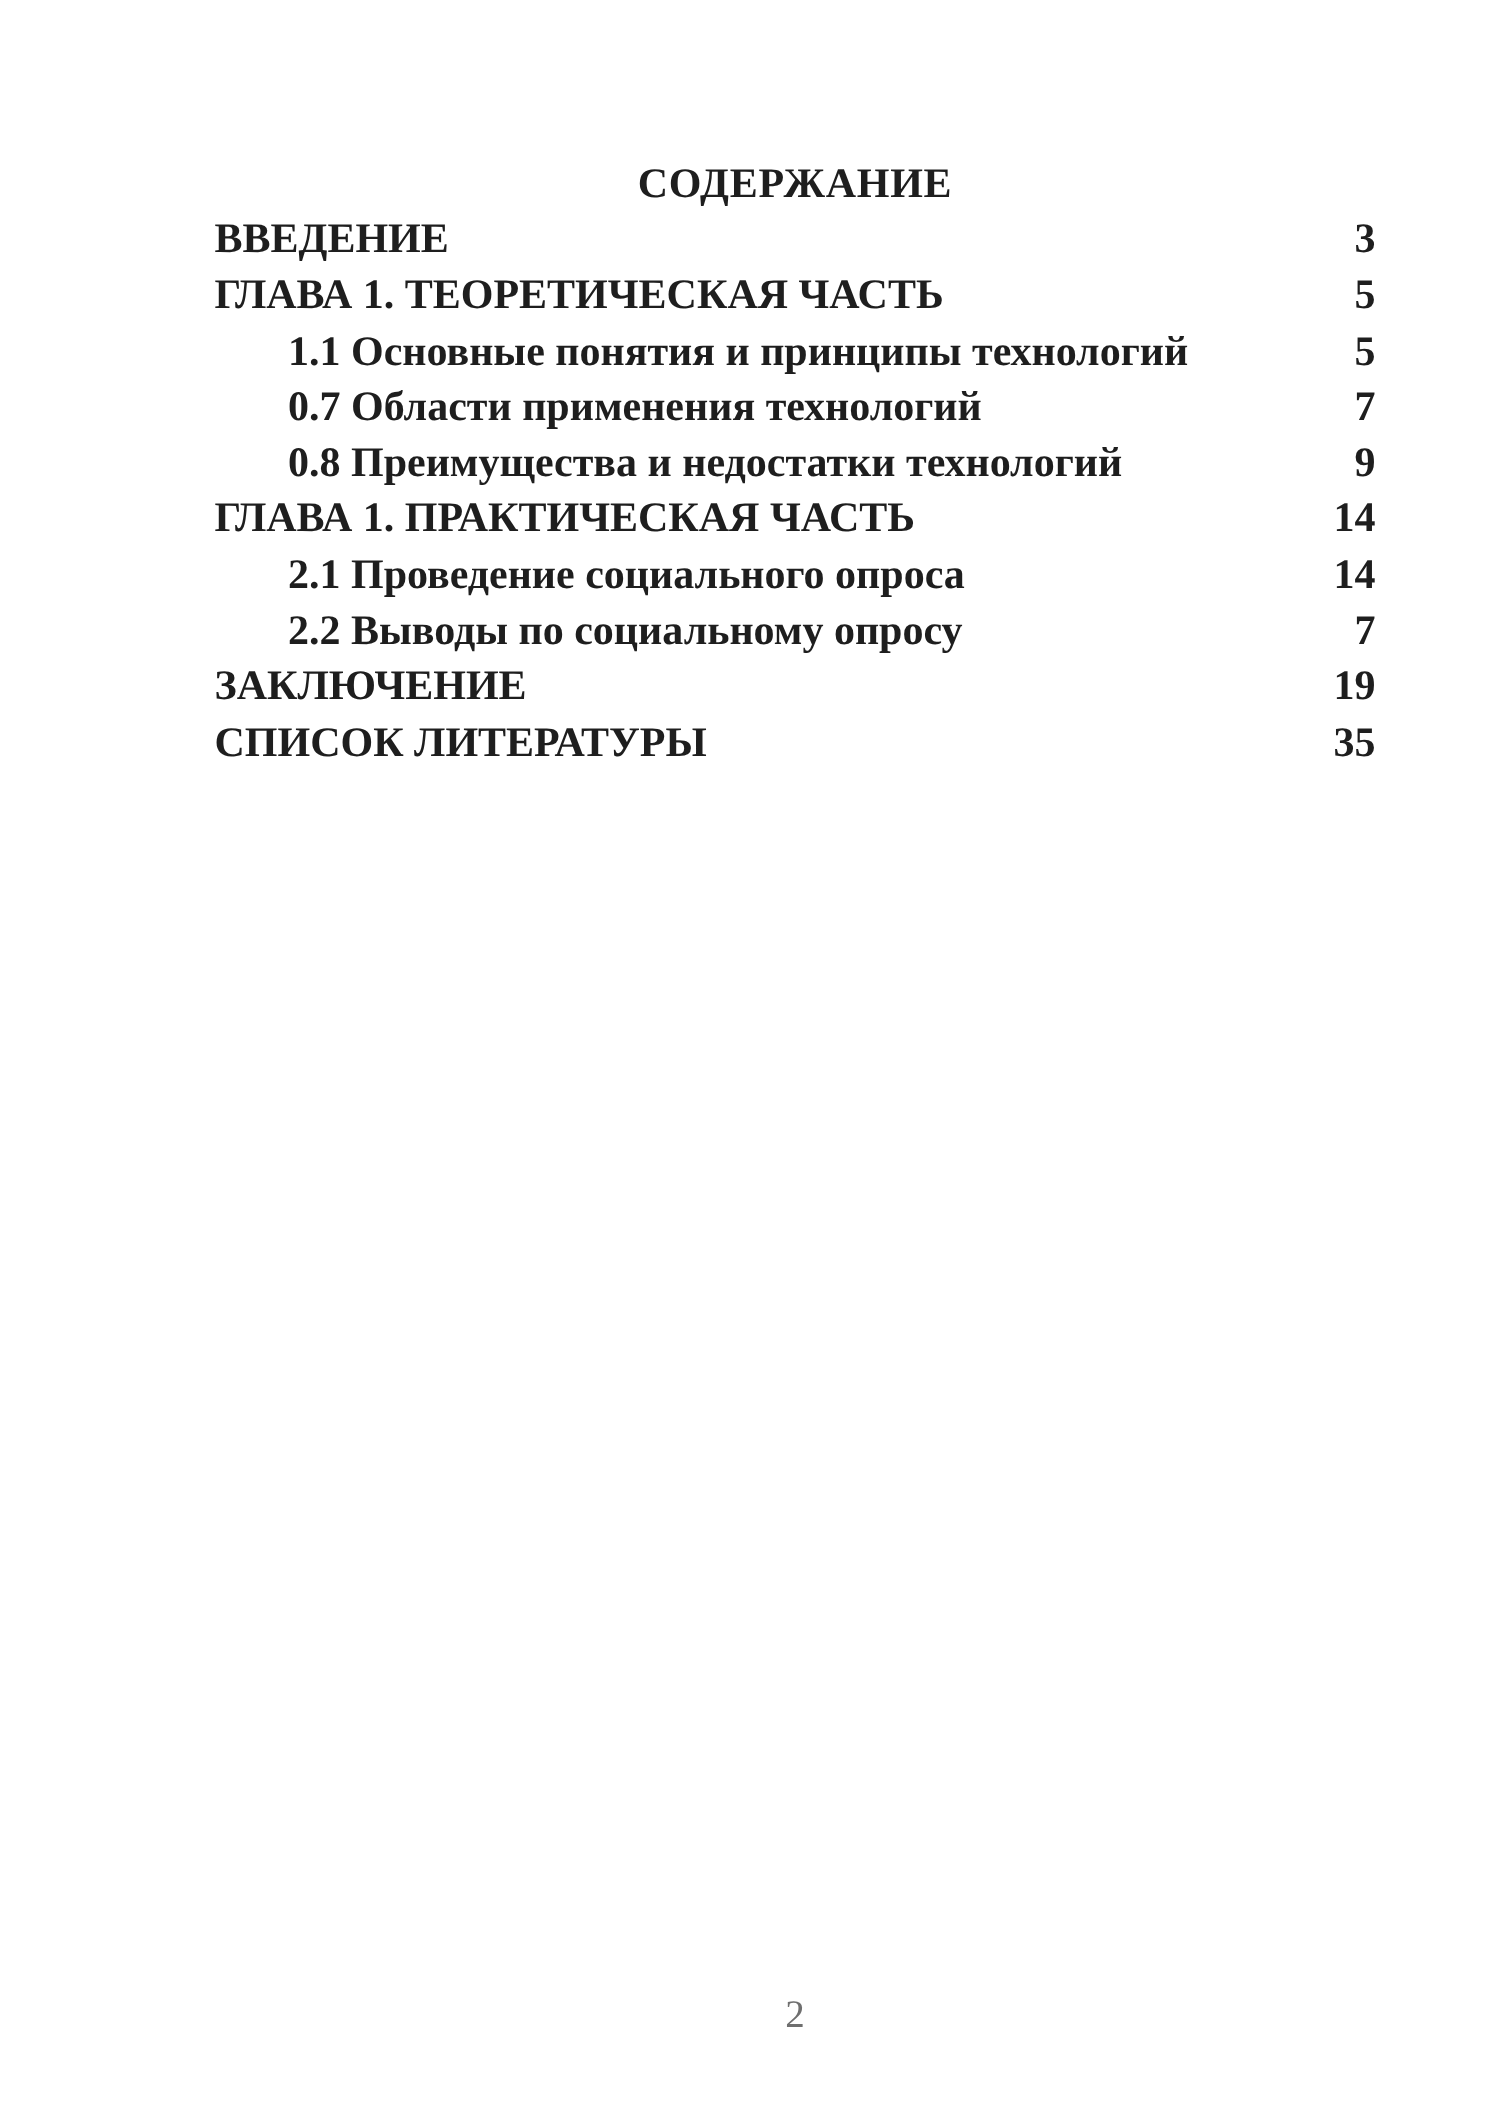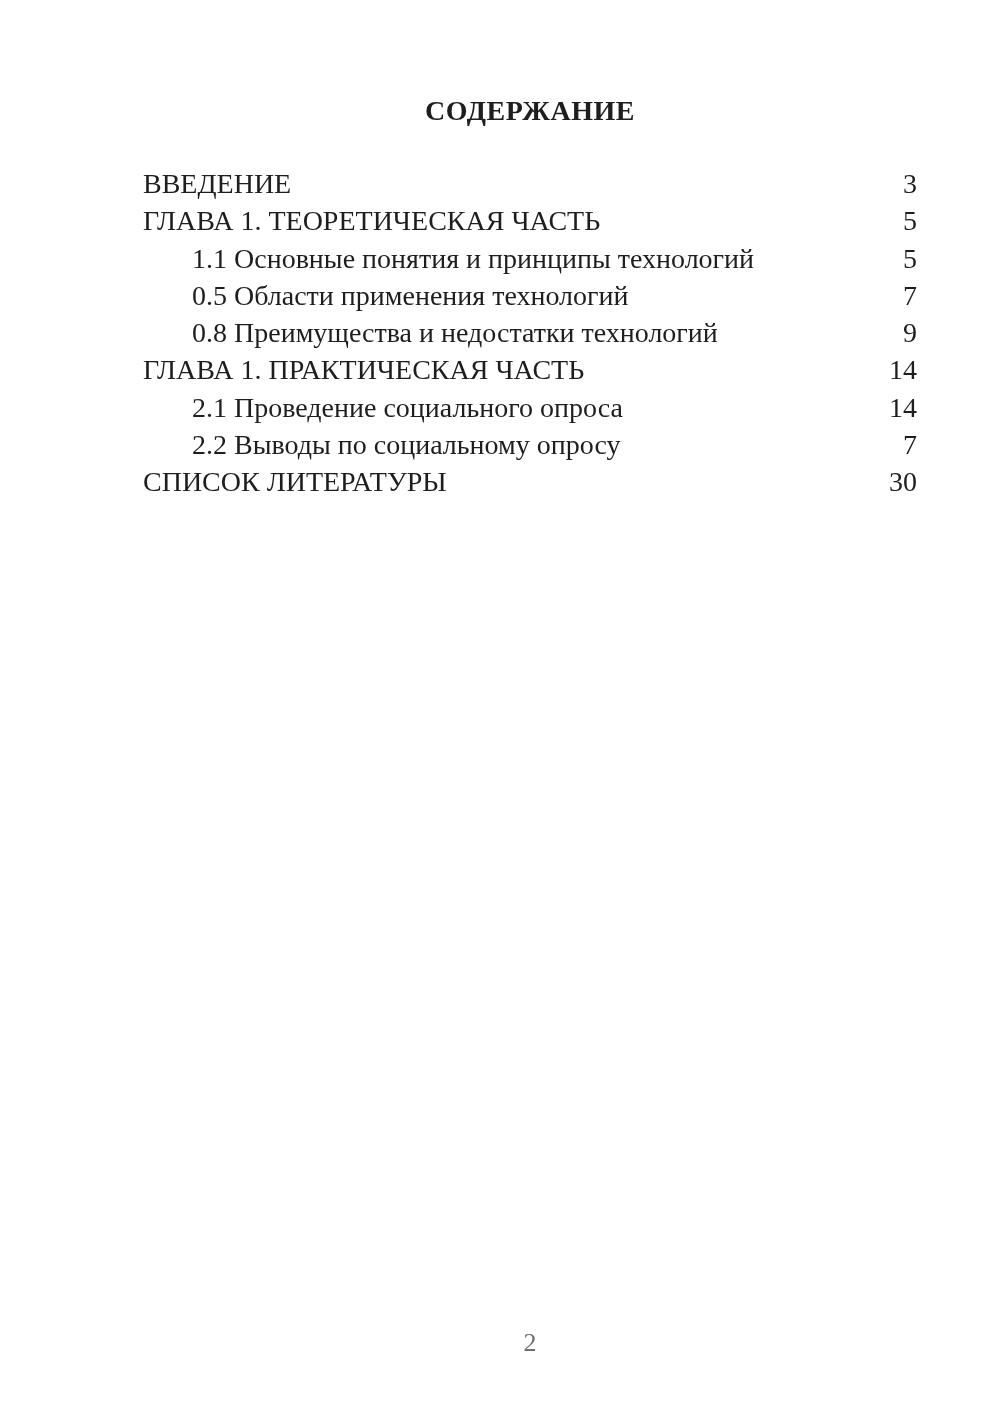--- a/index.html
+++ b/index.html
@@ -12,33 +12,33 @@
     width: 1000px;
     height: 1414px;
     background: #ffffff;
     font-family: "Liberation Serif", "DejaVu Serif", serif;
     color: #1e1e1e;
     overflow: hidden;
   }
   .content {
     position: absolute;
     left: 143px;
-    top: 0;
+    top: 12px;
     width: 774px;
   }
   .doc-title {
     margin-top: 92px;
     text-align: center;
     font-size: 28px;
     font-weight: bold;
     line-height: 37px;
     letter-spacing: 0.5px;
   }
   .toc {
-    margin-top: 36px;
+    font-weight: bold;
   }
   .toc-row {
     display: flex;
     justify-content: space-between;
     align-items: baseline;
     font-size: 28px;
     line-height: 37.3px;
     white-space: nowrap;
   }
   .toc-row .toc-label {
@@ -83,21 +83,21 @@
         <span class="toc-label">ГЛАВА 1. ТЕОРЕТИЧЕСКАЯ ЧАСТЬ</span>
         <span class="toc-page">5</span>
       </div>
 
       <div class="toc-row level-2">
         <span class="toc-label">1.1 Основные понятия и принципы технологий</span>
         <span class="toc-page">5</span>
       </div>
 
       <div class="toc-row level-2">
-        <span class="toc-label">0.5 Области применения технологий</span>
+        <span class="toc-label">0.7 Области применения технологий</span>
         <span class="toc-page">7</span>
       </div>
 
       <div class="toc-row level-2">
         <span class="toc-label">0.8 Преимущества и недостатки технологий</span>
         <span class="toc-page">9</span>
       </div>
 
 
       <div class="toc-row level-1">
@@ -108,23 +108,27 @@
       <div class="toc-row level-2">
         <span class="toc-label">2.1 Проведение социального опроса</span>
         <span class="toc-page">14</span>
       </div>
 
       <div class="toc-row level-2">
         <span class="toc-label">2.2 Выводы по социальному опросу</span>
         <span class="toc-page">7</span>
       </div>
 
+      <div class="toc-row level-1">
+        <span class="toc-label">ЗАКЛЮЧЕНИЕ</span>
+        <span class="toc-page">19</span>
+      </div>
 
       <div class="toc-row level-1">
         <span class="toc-label">СПИСОК ЛИТЕРАТУРЫ</span>
-        <span class="toc-page">30</span>
+        <span class="toc-page">35</span>
       </div>
 
     </div>
   </div>
 
   <div class="footer-page-number">2</div>
 </div>
 
 </body></html>

